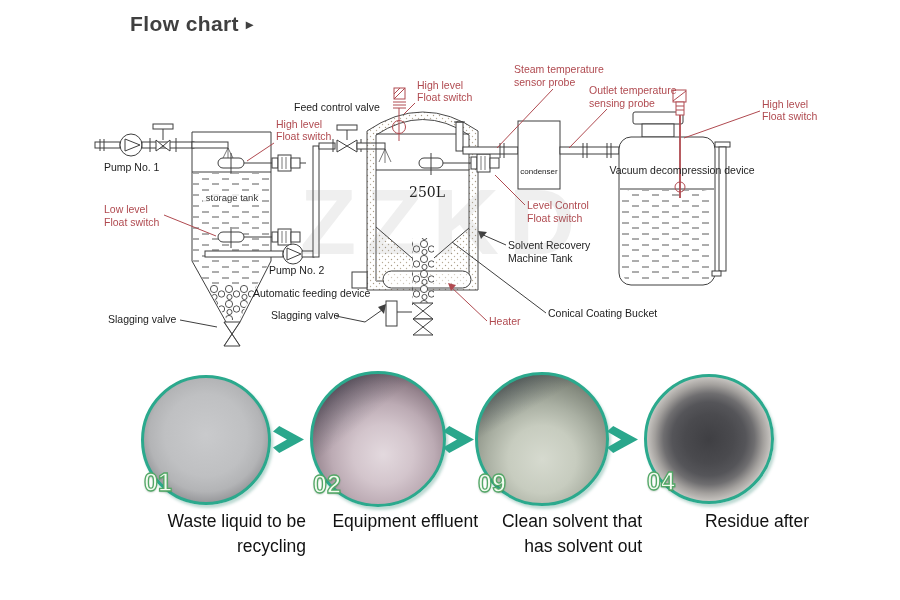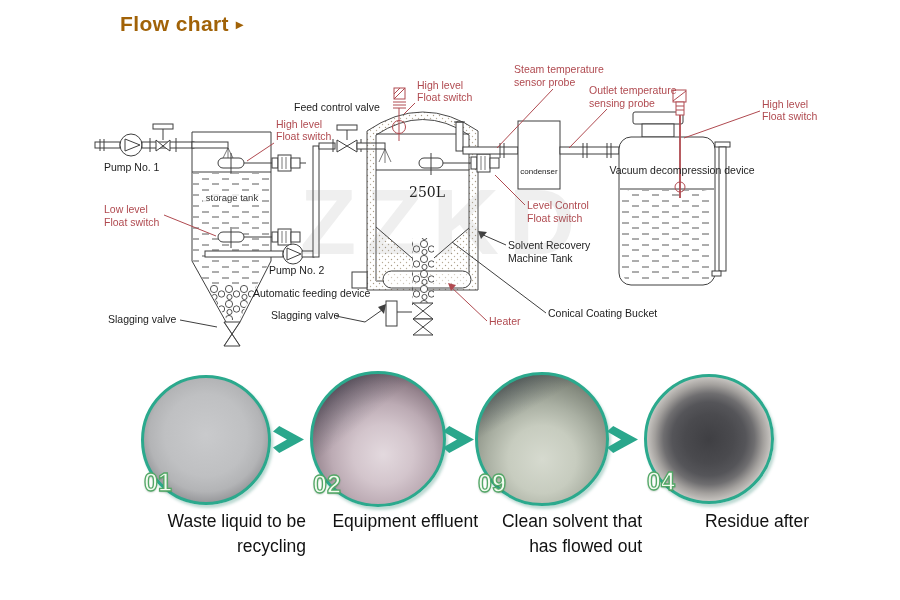--- a/index.html
+++ b/index.html
@@ -1,19 +1,19 @@
 <!DOCTYPE html>
 <html><head>
 <meta charset="utf-8">
 <style>
   html,body{margin:0;padding:0}
   body{width:900px;height:600px;background:#ffffff;position:relative;overflow:hidden;
        font-family:"Liberation Sans",sans-serif}
-  .title{position:absolute;left:120px;top:12px;font-size:21px;font-weight:bold;
-         color:#a16207;letter-spacing:.4px;z-index:6}
+  .title{position:absolute;left:130px;top:12px;font-size:21px;font-weight:bold;
+         color:#404040;letter-spacing:.4px;z-index:6}
   .title .arr{font-size:14px;margin-left:7px;vertical-align:2px}
   svg.diagram{position:absolute;left:0;top:0;z-index:1}
   .watermark{position:absolute;left:300px;top:170px;font-size:92px;font-weight:800;
              color:rgba(130,130,130,0.13);letter-spacing:10px;z-index:2;pointer-events:none}
   
   .pipe{fill:#fff;stroke:#3f3f3f;stroke-width:1}
   .ln{stroke:#3f3f3f;stroke-width:1;fill:none}
   .thin{stroke-width:.7}
   .sym{fill:#fff;stroke:#3f3f3f;stroke-width:1}
   .red{stroke:#b04a50;stroke-width:1;fill:none}
@@ -302,17 +302,17 @@
 
 <div class="caption c1">
   <span>Waste liquid to be</span>
   <span>recycling</span>
 </div>
 <div class="caption c2">
   <span>Equipment effluent</span>
 </div>
 <div class="caption c3">
   <span>Clean solvent that</span>
-  <span>has flowed out</span>
+  <span>has solvent out</span>
 </div>
 <div class="caption c4">
   <span>Residue after</span>
 </div>
 
 </body></html>

